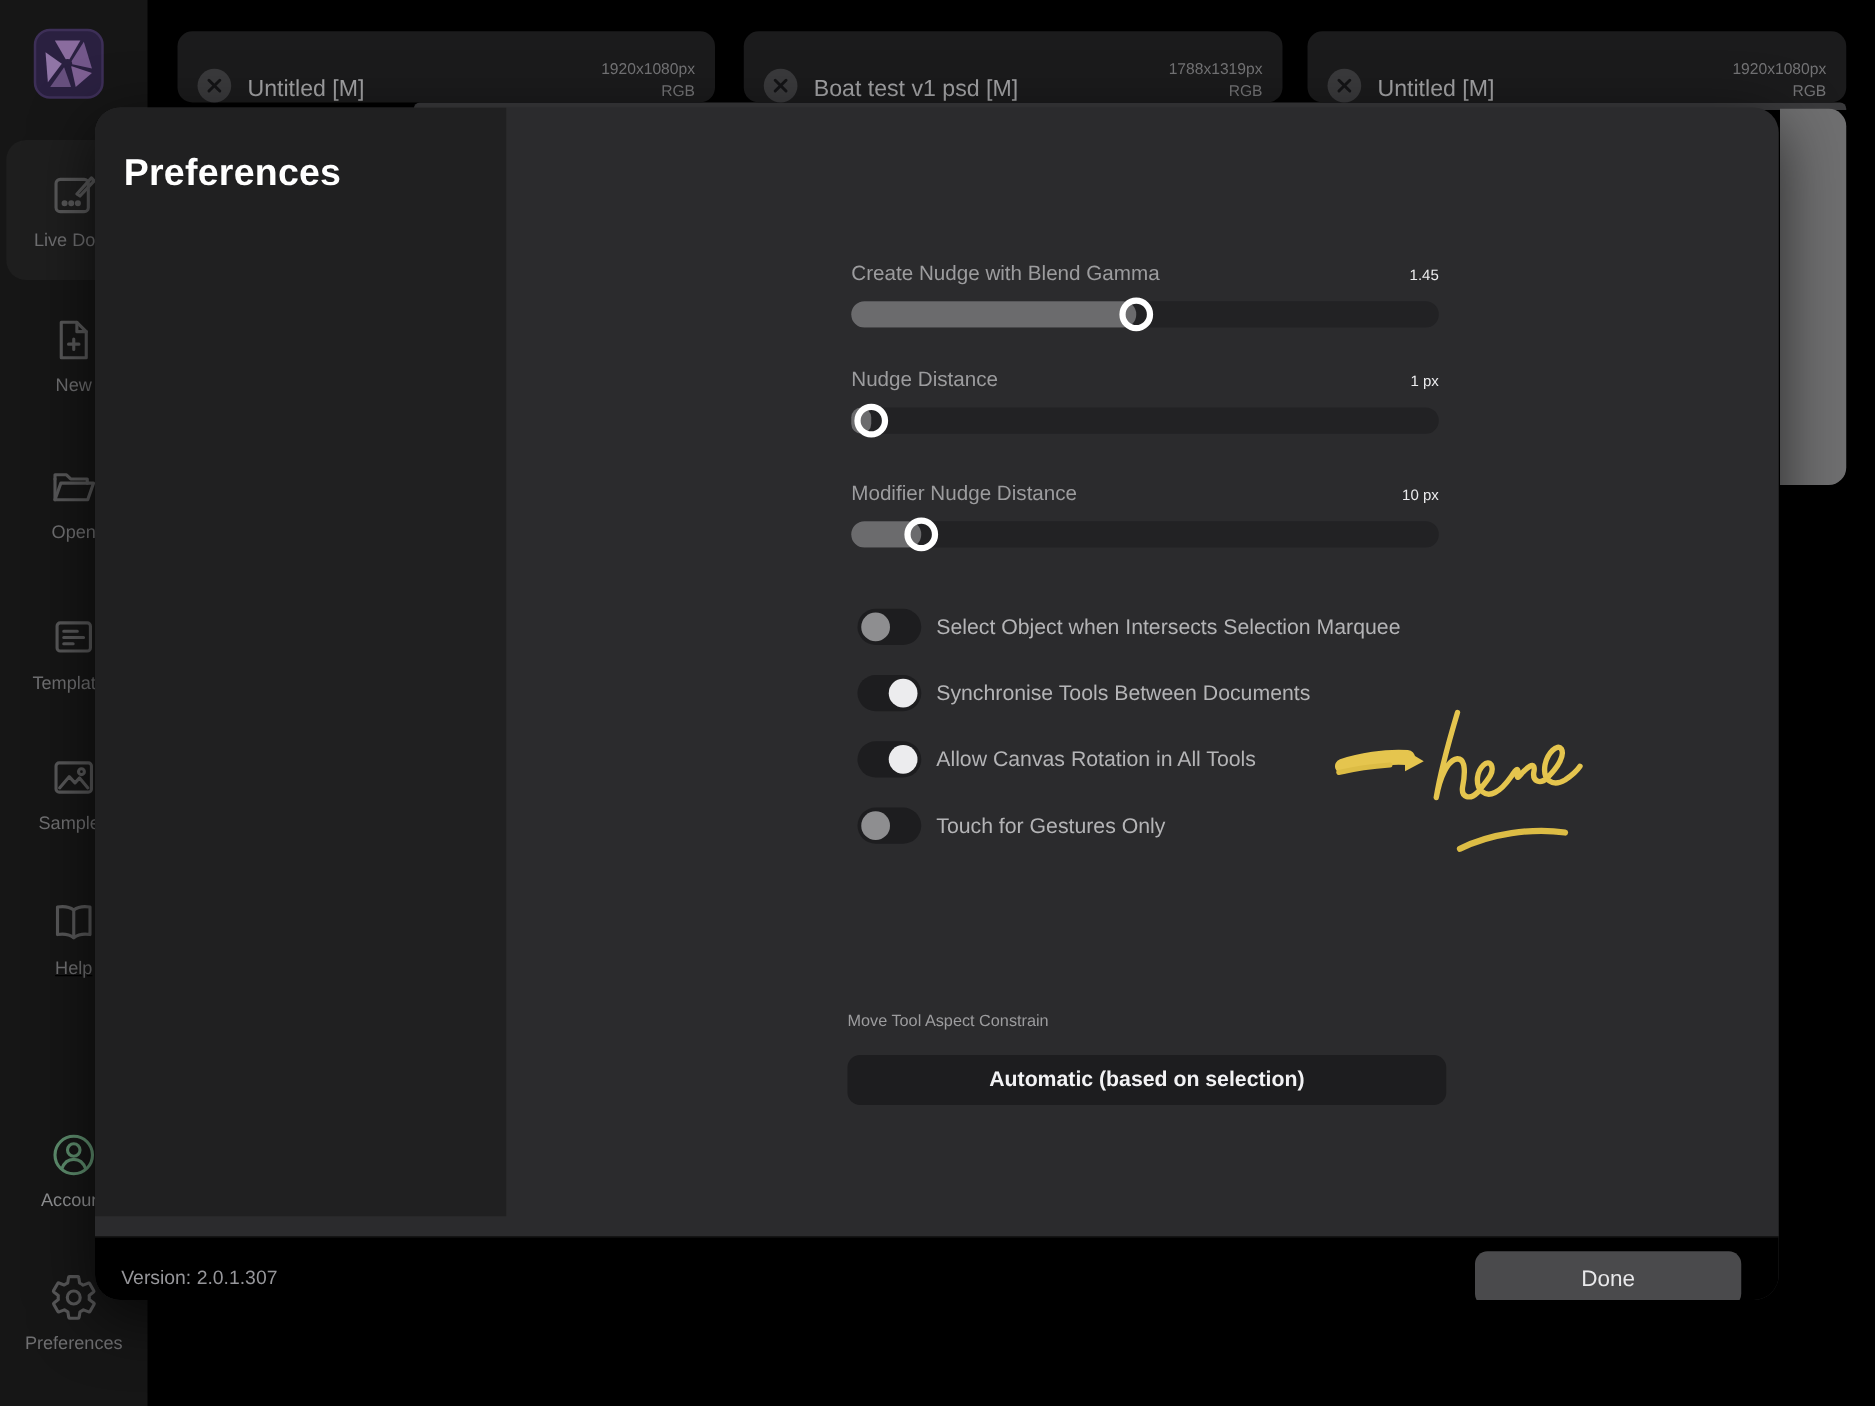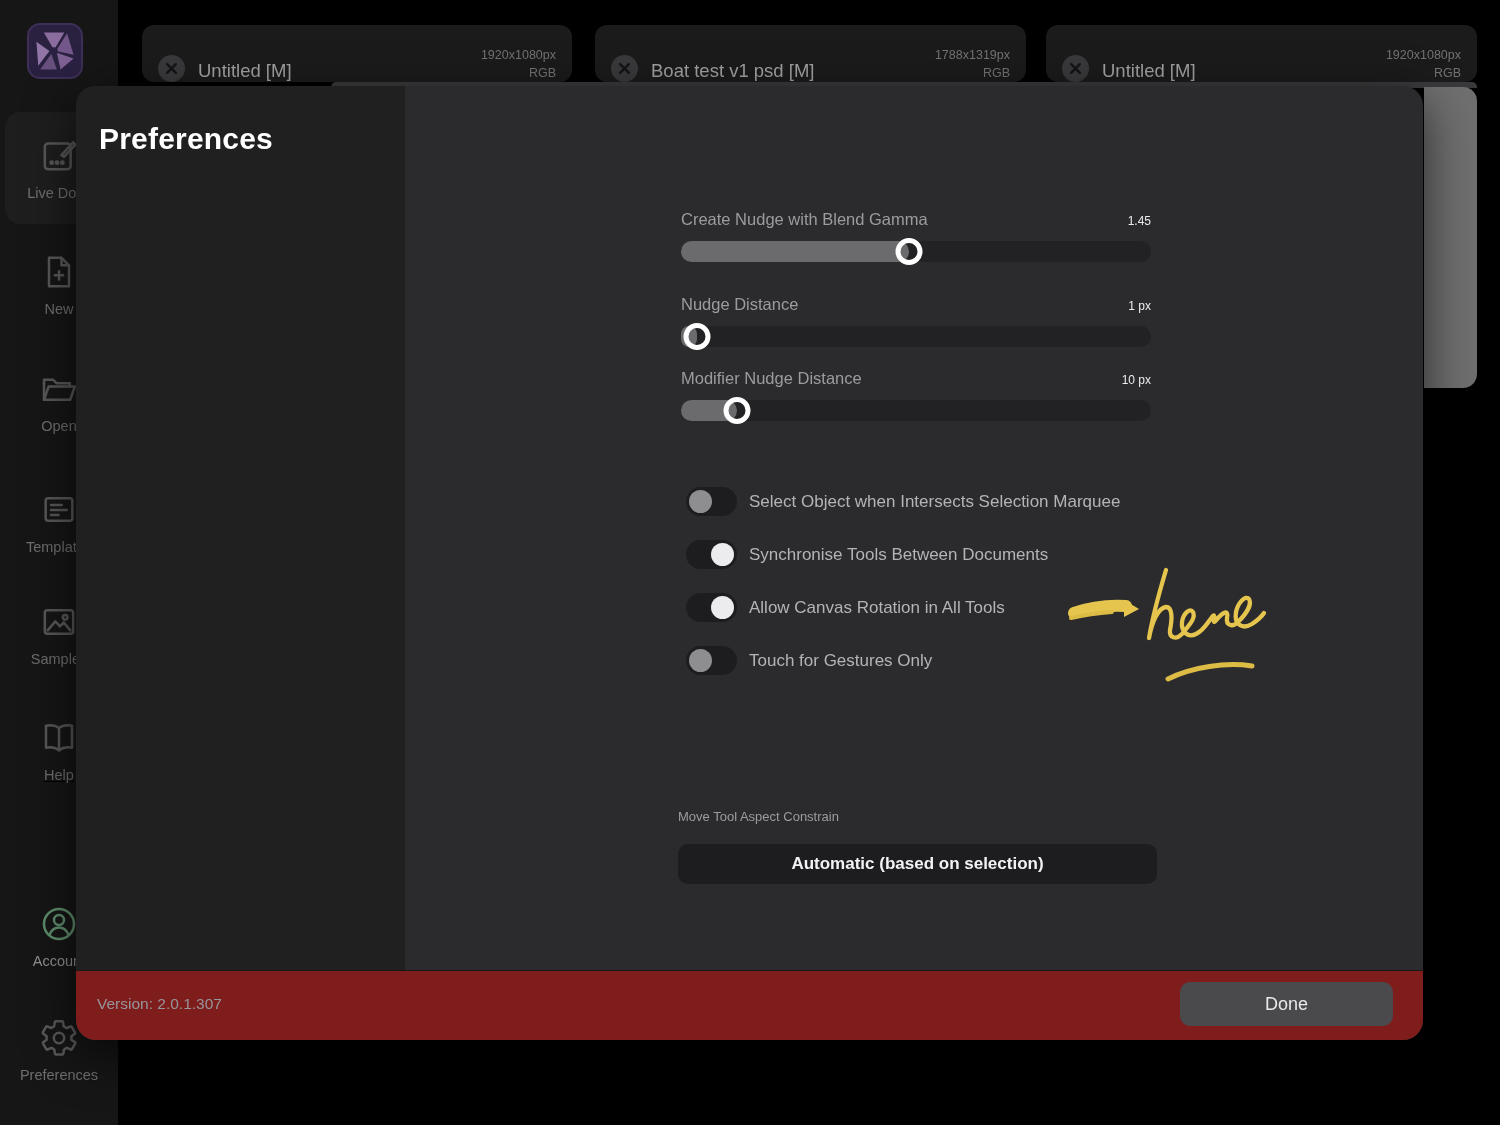--- a/index.html
+++ b/index.html
@@ -37,21 +37,21 @@
   
   #dialog { position:absolute; left:76px; top:86px; width:1347px; height:954px; border-radius:20px;
     background:#2b2b2d; overflow:hidden; z-index:10; box-shadow:0 14px 50px rgba(0,0,0,.65); }
   #nav { position:absolute; left:0; top:0; width:329px; height:887px; background:#202021; }
   #dialog-title { position:absolute; left:23px; top:36px; font-size:30px; font-weight:700; color:#ffffff; letter-spacing:.2px; }
   #nav-list { position:absolute; left:0; top:102px; right:0; }
   .nav-item { height:64.6px; display:flex; align-items:center; padding-left:22px; font-size:19px; color:#e4e4e6; }
   .nav-item.selected { background:#3f3d3f; box-shadow: inset 0 1px 0 #171717, inset 0 -1px 0 #171717; }
 
   
-  #dlg-footer { position:absolute; left:0; right:0; bottom:0; height:70px; background:#7f1d1d; border-top:1px solid #191919; }
+  #dlg-footer { position:absolute; left:0; right:0; bottom:0; height:51px; background:#000000; border-top:1px solid #191919; }
   #version { position:absolute; left:21px; top:0; height:66px; display:flex; align-items:center;
     font-size:15.5px; color:#96969a; }
   #done-btn { position:absolute; right:30px; top:11px; width:213px; height:44px; border-radius:10px;
     background:#4a4a4c; border:none; color:#e8e8ea; font-size:18px; font-weight:500;
     display:flex; align-items:center; justify-content:center; font-family:inherit; }
 
   
   .slider-row { position:absolute; left:605px; width:470px; }
   .slider-head { display:flex; justify-content:space-between; align-items:baseline; height:22px; }
   .s-label { font-size:16.5px; color:#9c9c9e; }
@@ -238,21 +238,21 @@
           <div class="slider-row" style="top: 209px;">
             <div class="slider-head">
               <span class="s-label">Nudge Distance</span>
               <span class="s-value">1 px</span>
             </div>
             <div class="slider-track">
               <div class="slider-fill" style="width:3.4%"></div>
               <div class="slider-thumb" style="left:3.4%"></div>
             </div>
           </div>
-          <div class="slider-row" style="top: 283px;">
+          <div class="slider-row" style="top: 300px;">
             <div class="slider-head">
               <span class="s-label">Modifier Nudge Distance</span>
               <span class="s-value">10 px</span>
             </div>
             <div class="slider-track">
               <div class="slider-fill" style="width:11.9%"></div>
               <div class="slider-thumb" style="left:11.9%"></div>
             </div>
           </div>
         </div>

